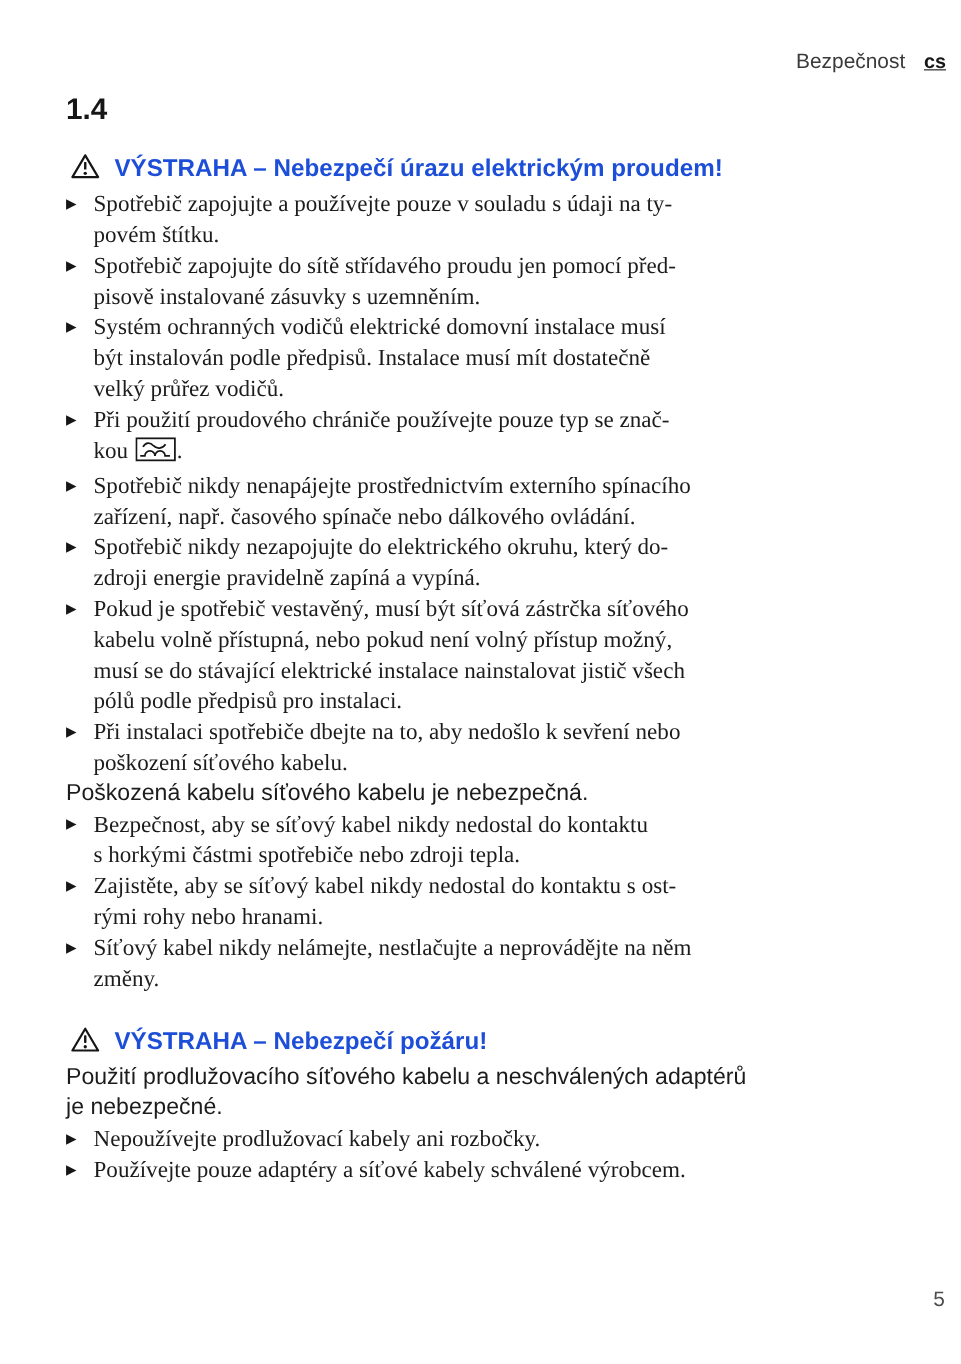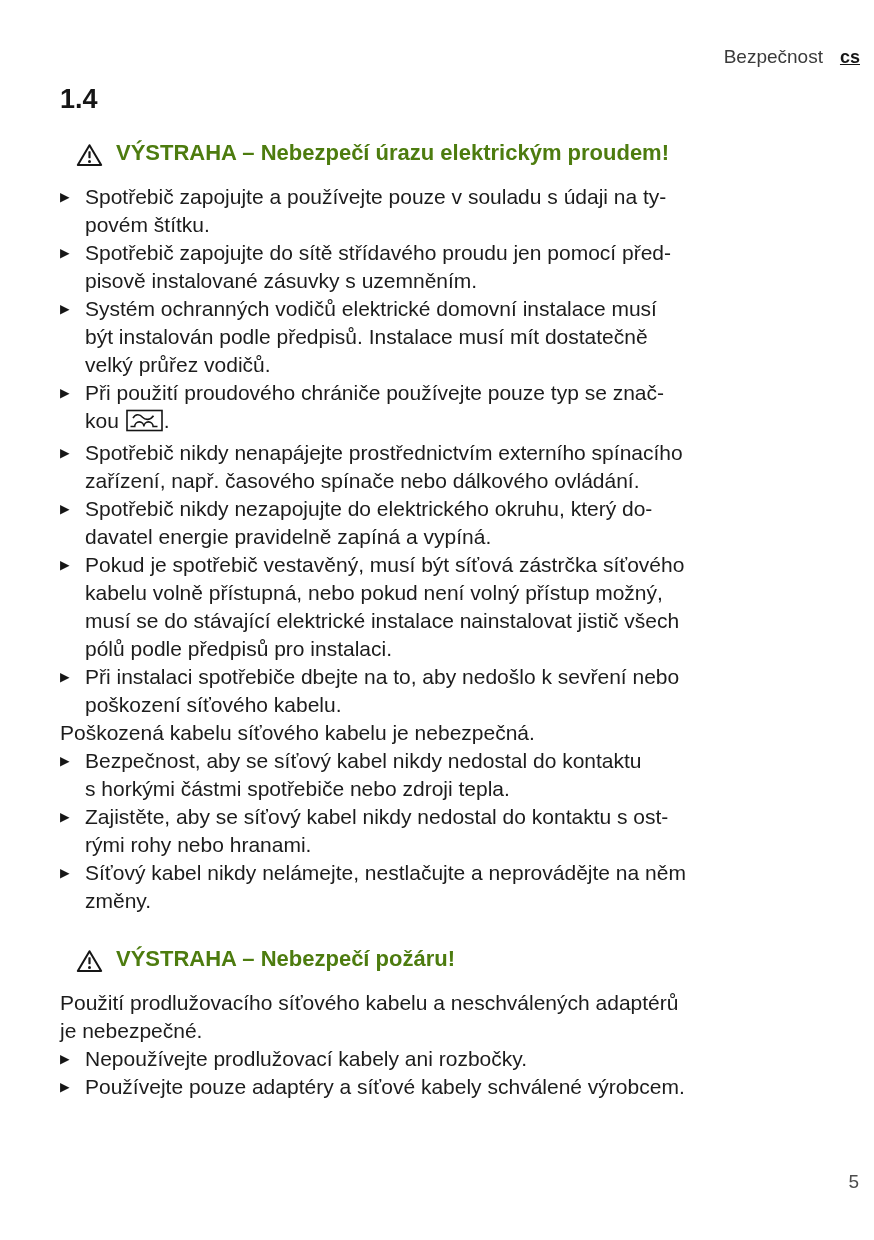--- a/index.html
+++ b/index.html
@@ -34,28 +34,28 @@
   .page-title {
     margin: 0 0 25px 0;
     font-size: 27px;
     font-weight: 700;
     line-height: 30px;
     display: flex;
     gap: 16px;
     color: #161616;
   }
   .warning-heading {
-    margin: 16px;
-    display: flex;
-    align-items: flex-end;
+    margin: 4px;
+    display: flex;
+    align-items: flex-start;
     gap: 13px;
     font-size: 22px;
     font-weight: 700;
     line-height: 28px;
-    color: #4d7c0f;
+    color: #1d4ed8;
   }
   .warning-heading svg { flex: 0 0 auto; display: block; }
   .para {
     margin: 0;
     font-size: 21px;
     line-height: 28px;
     white-space: pre-line;
   }
   .bullet-list { list-style: none; margin: 0; padding: 0; }
   .bullet-item {
@@ -63,21 +63,21 @@
     font-size: 21px;
     line-height: 28px;
   }
   .bullet-marker {
     flex: 0 0 25px;
     width: 25px;
     font-size: 12.5px;
     line-height: 28px;
     color: #161616;
   }
-  .bullet-text { flex: 1; white-space: pre-line; }
+  .bullet-text { flex: 1; white-space: pre-line; font-family: Liberation Serif, serif; }
   .rcd-icon {
     display: inline-block;
     vertical-align: -4px;
     margin: 0 1px;
   }
   .section-fire { margin-top: 30px; }
   .page-number {
     position: absolute;
     right: 58px;
     bottom: 47px;
@@ -141,21 +141,21 @@
             </svg></span><span>.</span></span>
         </li>
         <li class="bullet-item">
           <span class="bullet-marker">▶</span>
           <span class="bullet-text">Spotřebič nikdy nenapájejte prostřednictvím externího spínacího
 zařízení, např. časového spínače nebo dálkového ovládání.</span>
         </li>
         <li class="bullet-item">
           <span class="bullet-marker">▶</span>
           <span class="bullet-text">Spotřebič nikdy nezapojujte do elektrického okruhu, který do-
-davatel energie pravidelně zapíná a vypíná.</span>
+zdroji energie pravidelně zapíná a vypíná.</span>
         </li>
         <li class="bullet-item">
           <span class="bullet-marker">▶</span>
           <span class="bullet-text">Pokud je spotřebič vestavěný, musí být síťová zástrčka síťového
 kabelu volně přístupná, nebo pokud není volný přístup možný,
 musí se do stávající elektrické instalace nainstalovat jistič všech
 pólů podle předpisů pro instalaci.</span>
         </li>
         <li class="bullet-item">
           <span class="bullet-marker">▶</span>

